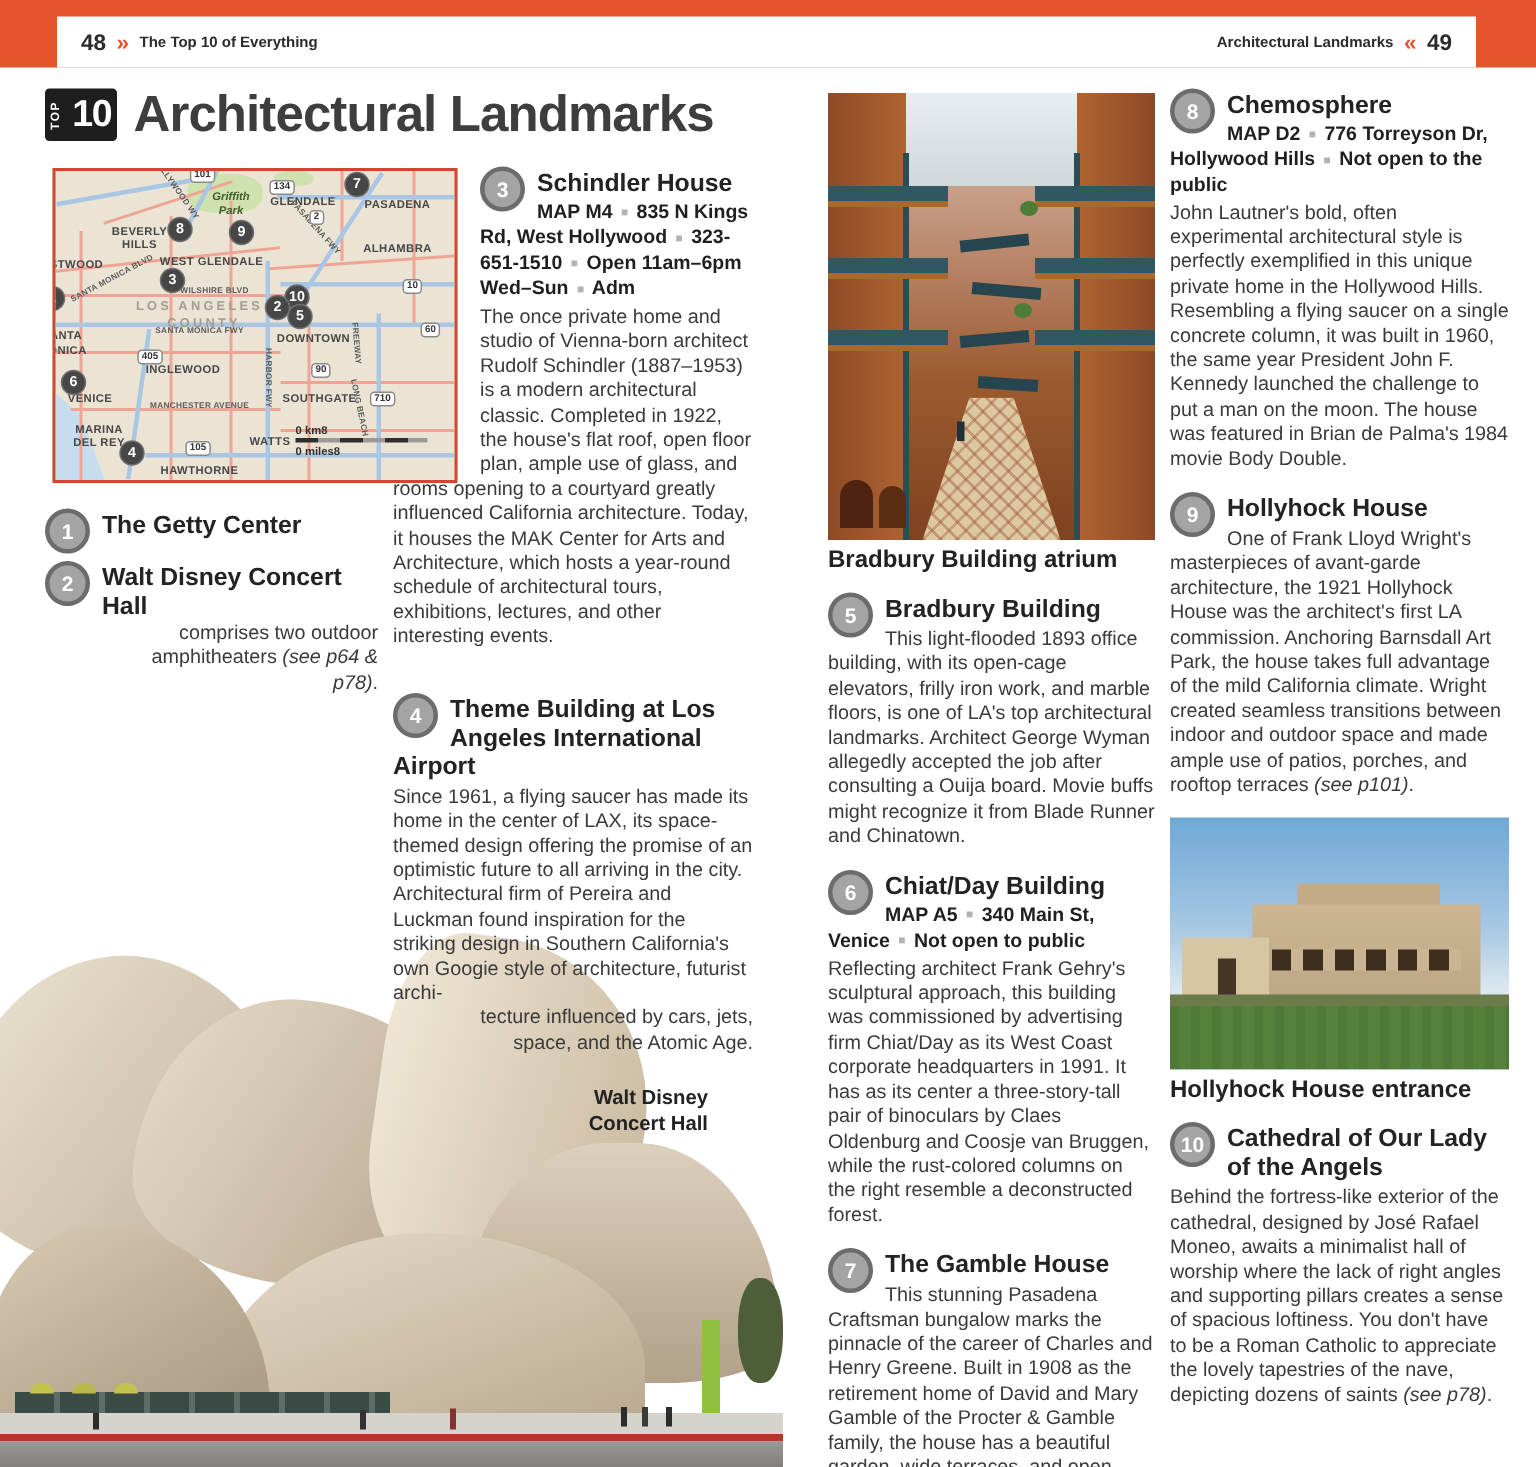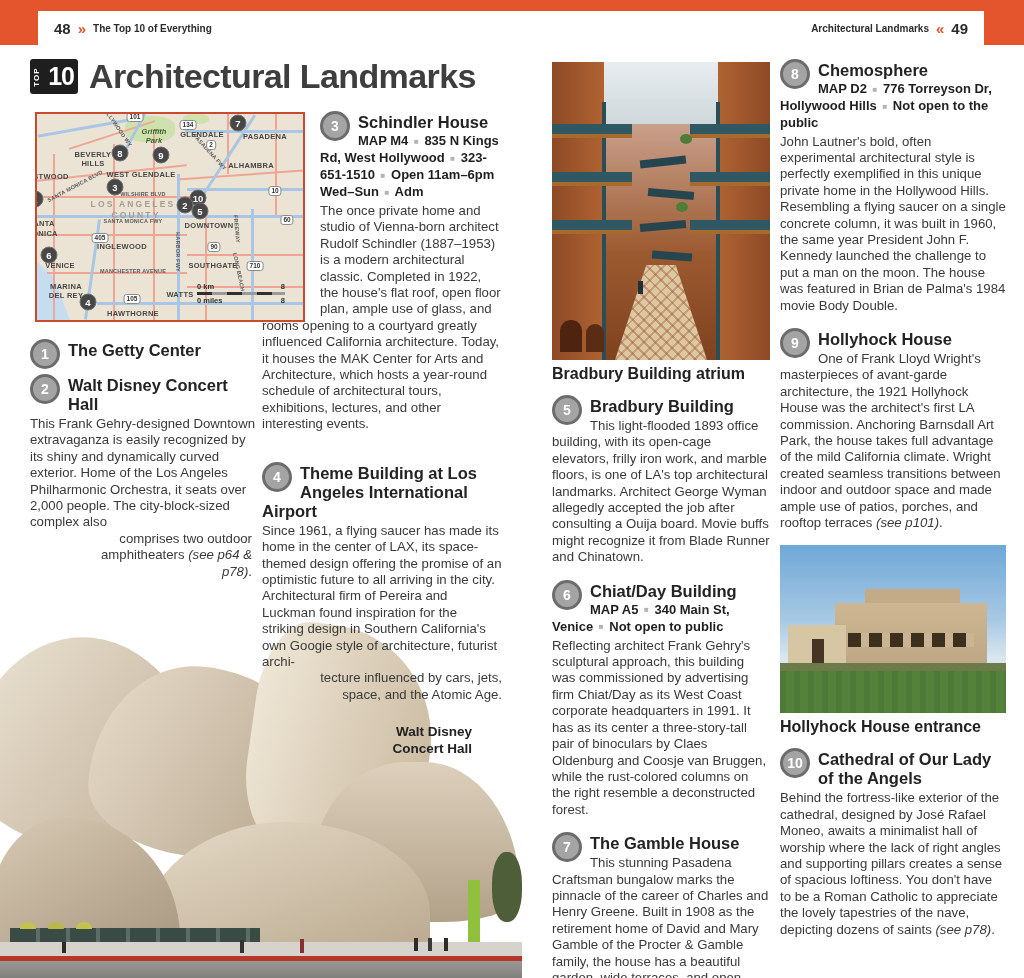--- a/index.html
+++ b/index.html
@@ -34,21 +34,21 @@
   .mlabel.park{color:#3f5a2e;font-style:italic;letter-spacing:0;}
   .mlabel.county{color:#a49d8f;letter-spacing:2.2px;font-size:8.5px;}
   .mroadlbl{position:absolute;transform:translate(-50%,-50%);font-size:5.5px;font-weight:700;color:#5a5a5a;
        letter-spacing:.2px;white-space:nowrap;}
   .mshield{position:absolute;transform:translate(-50%,-50%);background:#fff;border:1px solid #8a8a8a;
        border-radius:3px;font-size:6.5px;font-weight:700;color:#333;padding:0 2px;line-height:8px;}
   .mmark{position:absolute;transform:translate(-50%,-50%);width:17px;height:17px;border-radius:50%;
        background:#474747;border:1px solid #707070;color:#fff;font-weight:700;font-size:9.5px;
        text-align:center;line-height:16px;box-sizing:border-box;}
   .mscale{position:absolute;left:160px;top:168px;width:88px;font-size:7.5px;font-weight:700;color:#2f2f2f;}
-  .mrow{display:flex;justify-content:space-between;line-height:9px;}
+  .mrow{display:flex;justify-content:flex-start;line-height:9px;}
   .mbar{height:3px;background:repeating-linear-gradient(90deg,#2f2f2f 0 15px,#9a9a9a 15px 30px);margin:1px 0;}
   .rd{position:absolute;background:#efa595;}
   .fw{position:absolute;background:#a9c7e4;}
 
   
   .col{position:absolute;z-index:2;}
   .col1{left:30px;top:338px;width:232px;}
   .col2{left:262px;top:110px;width:240px;}
   .col3{left:552px;top:62px;width:218px;}
   .col4{left:780px;top:58px;width:226px;}
@@ -149,21 +149,21 @@
         <div class="mrow">
           <span>0 miles</span>
           <span>8</span>
         </div>
       </div>
     <span class="mlabel" style="left: 165px; top: 21px;">GLENDALE</span>
         <span class="mlabel" style="left: 228px; top: 23px;">PASADENA</span>
         <span class="mlabel park wrap" style="left: 117px; top: 22px; width: 40px;">Griffith Park</span>
         <span class="mlabel wrap" style="left: 56px; top: 45px; width: 56px;">BEVERLY HILLS</span>
         <span class="mlabel wrap" style="left: 104px; top: 61px; width: 78px;">WEST GLENDALE</span>
-        <span class="mlabel" style="left: 214px; top: 52px;">ALHAMBRA</span>
+        <span class="mlabel" style="left: 228px; top: 52px;">ALHAMBRA</span>
         <span class="mlabel" style="left: 14px; top: 63px;">STWOOD</span>
         <span class="mlabel county" style="left: 96px; top: 90px;">LOS ANGELES</span>
         <span class="mlabel county" style="left: 99px; top: 101px;">COUNTY</span>
         <span class="mlabel" style="left: 172px; top: 112px;">DOWNTOWN</span>
         <span class="mlabel" style="left: 7px; top: 110px;">ANTA</span>
         <span class="mlabel" style="left: 8px; top: 120px;">ONICA</span>
         <span class="mlabel" style="left: 85px; top: 133px;">INGLEWOOD</span>
         <span class="mlabel" style="left: 23px; top: 152px;">VENICE</span>
         <span class="mlabel" style="left: 176px; top: 152px;">SOUTHGATE</span>
         <span class="mlabel wrap" style="left: 29px; top: 177px; width: 46px;">MARINA DEL REY</span>
@@ -226,21 +226,20 @@
   </div>
 
   <div class="col col1">
     <div class="entry">
       <div class="ecirc">1</div>
       <div class="etitle">The Getty Center</div>
     </div>
     <div class="entry">
       <div class="ecirc">2</div>
       <div class="etitle">Walt Disney Concert Hall</div>
-      <p class="ebody">This Frank Gehry-designed Downtown extravaganza is easily recognized by its shiny and dynamically curved exterior. Home of the Los Angeles Philharmonic Orchestra, it seats over 2,000 people. The city-block-sized complex also</p>
       <p class="ebody ebody-tail tail2">comprises two outdoor amphitheaters <i>(see p64 &amp; p78)</i>.</p>
     </div>
   </div>
 
   <div class="col col2">
     <div class="entry">
       <div class="indent58">
         <div class="ecirc">3</div>
         <div class="etitle">Schindler House</div>
         <div class="einfo">MAP M4 <span class="sq">■</span> 835 N Kings Rd, West Hollywood <span class="sq">■</span> 323-651-1510 <span class="sq">■</span> Open 11am–6pm Wed–Sun <span class="sq">■</span> Adm</div>

